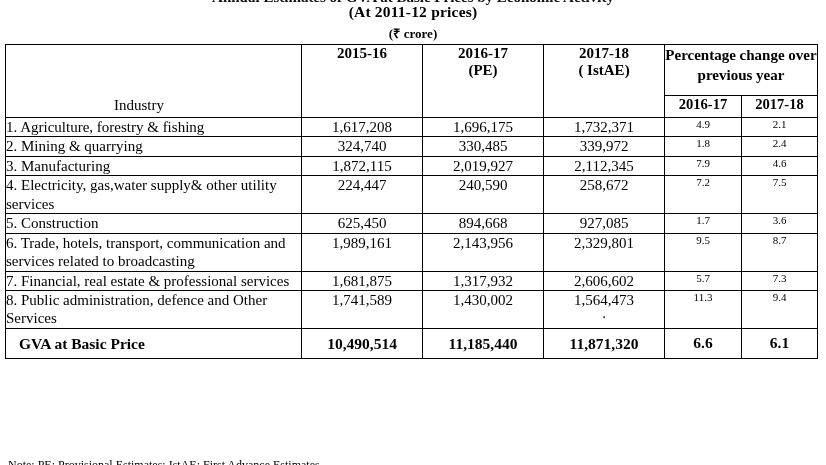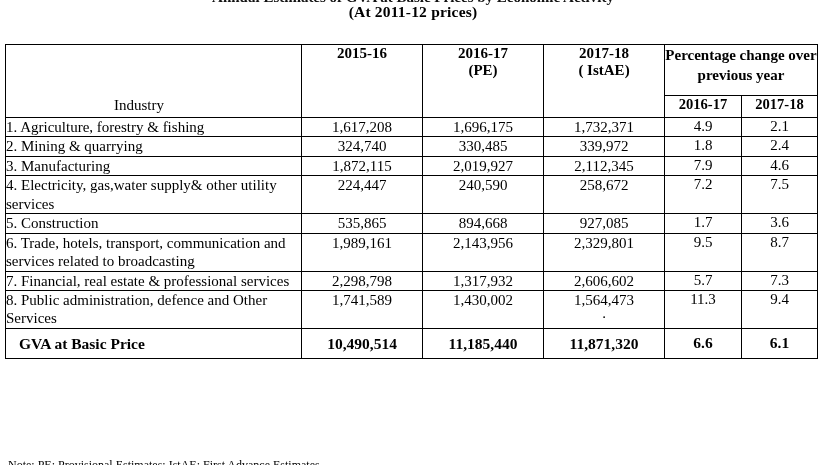--- a/index.html
+++ b/index.html
@@ -121,21 +121,21 @@
     font-size: 15px;
   }
   td.num {
     text-align: center;
     font-size: 15px;
     padding: 3px 4px 3px 4px;
     line-height: 1.23;
   }
   td.pct {
     text-align: center;
-    font-size: 15px;
+    font-size: 11px;
     padding: 3px 4px 3px 4px;
   }
   tr.total td {
     font-weight: bold;
     font-size: 15.5px;
     padding-top: 5px;
     padding-bottom: 5px;
   }
   tr.total td.ind {
     padding-left: 13px;
@@ -159,20 +159,21 @@
 </head>
 <body>
 
 <div class="page">
 
   <div class="top-clip">
     <div class="clip-text">Annual Estimates of GVA at Basic Prices by Economic Activity</div>
   </div>
 
   <div class="subtitle">(At 2011-12 prices)</div>
+  <div class="unitline">(₹ crore)</div>
 
   <table class="gva">
     <colgroup>
       <col class="c-industry">
       <col class="c-y1">
       <col class="c-y2">
       <col class="c-y3">
       <col class="c-p1">
       <col class="c-p2">
     </colgroup>
@@ -227,37 +228,37 @@
       <tr>
         <td class="ind">4. Electricity, gas,water supply&amp; other utility services</td>
         <td class="num">224,447</td>
         <td class="num">240,590</td>
         <td class="num">258,672</td>
         <td class="pct">7.2</td>
         <td class="pct">7.5</td>
       </tr>
       <tr>
         <td class="ind">5. Construction</td>
-        <td class="num">535,865</td>
+        <td class="num">625,450</td>
         <td class="num">894,668</td>
         <td class="num">927,085</td>
         <td class="pct">1.7</td>
         <td class="pct">3.6</td>
       </tr>
       <tr>
         <td class="ind">6. Trade, hotels, transport, communication and services related to broadcasting</td>
         <td class="num">1,989,161</td>
         <td class="num">2,143,956</td>
         <td class="num">2,329,801</td>
         <td class="pct">9.5</td>
         <td class="pct">8.7</td>
       </tr>
       <tr>
         <td class="ind">7.  Financial,  real estate  &amp; professional  services</td>
-        <td class="num">2,298,798</td>
+        <td class="num">1,681,875</td>
         <td class="num">1,317,932</td>
         <td class="num">2,606,602</td>
         <td class="pct">5.7</td>
         <td class="pct">7.3</td>
       </tr>
       <tr>
         <td class="ind">8.  Public administration, defence and Other Services</td>
         <td class="num">1,741,589</td>
         <td class="num">1,430,002</td>
         <td class="num">

